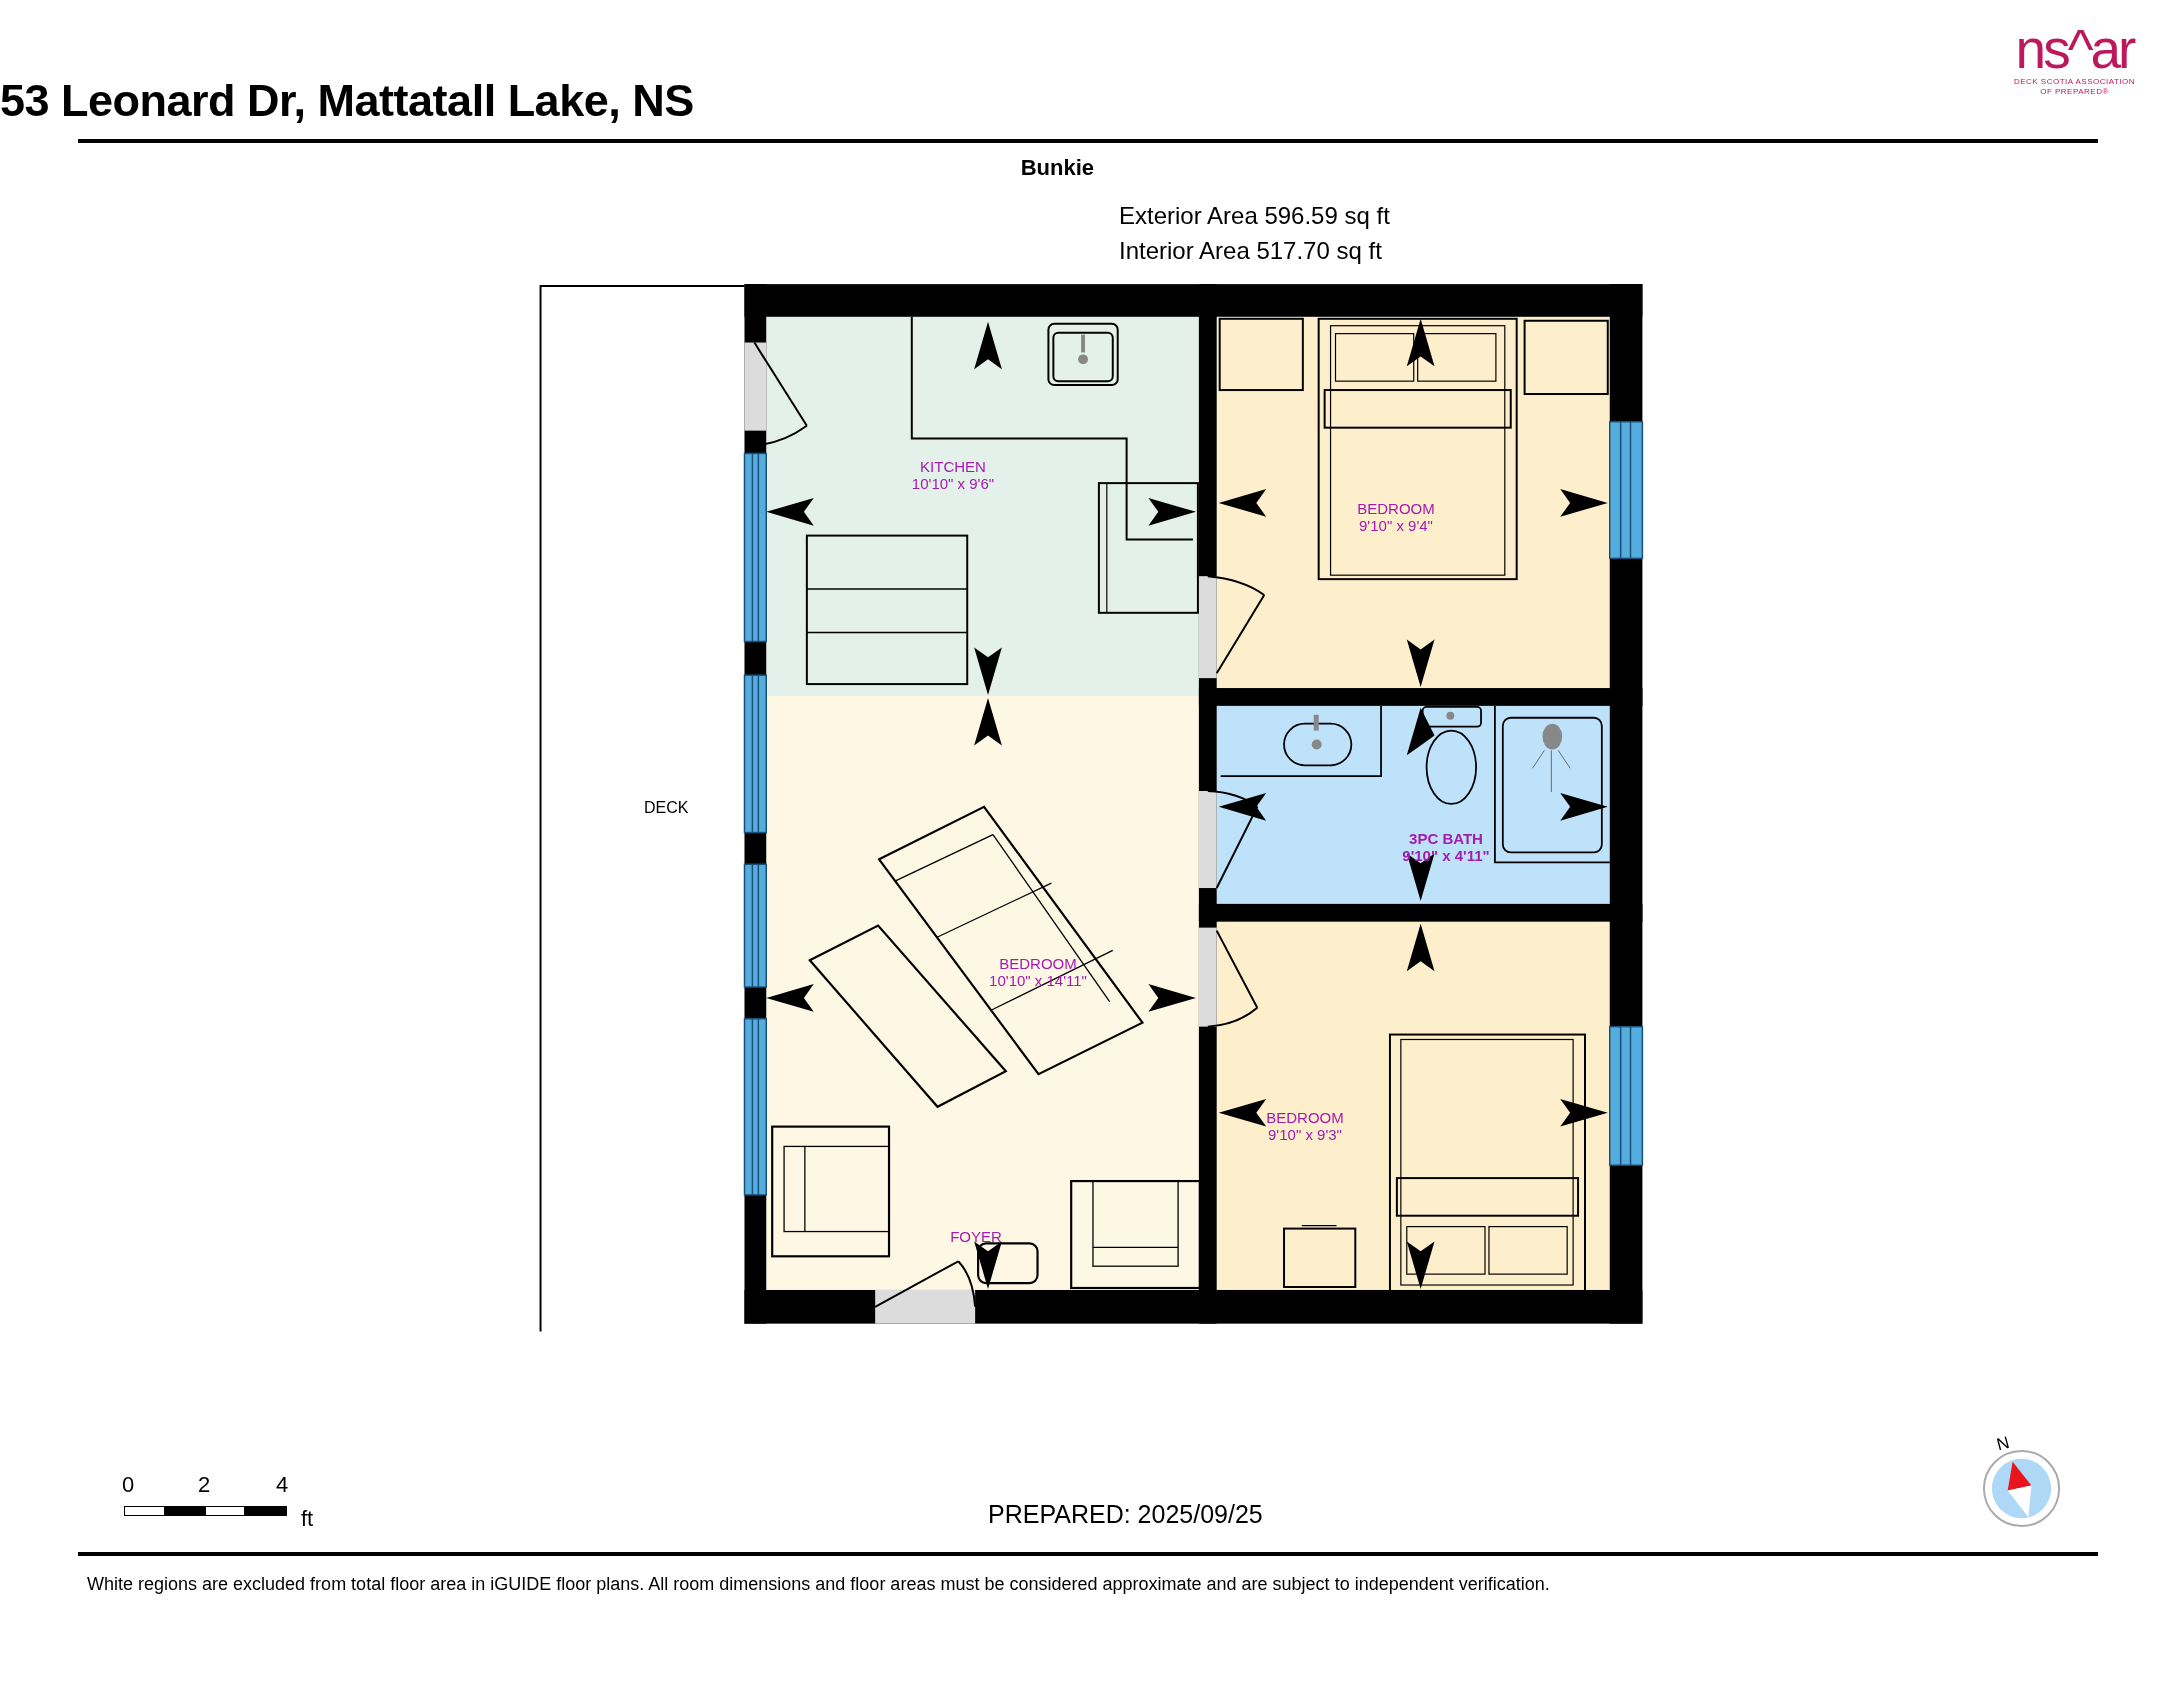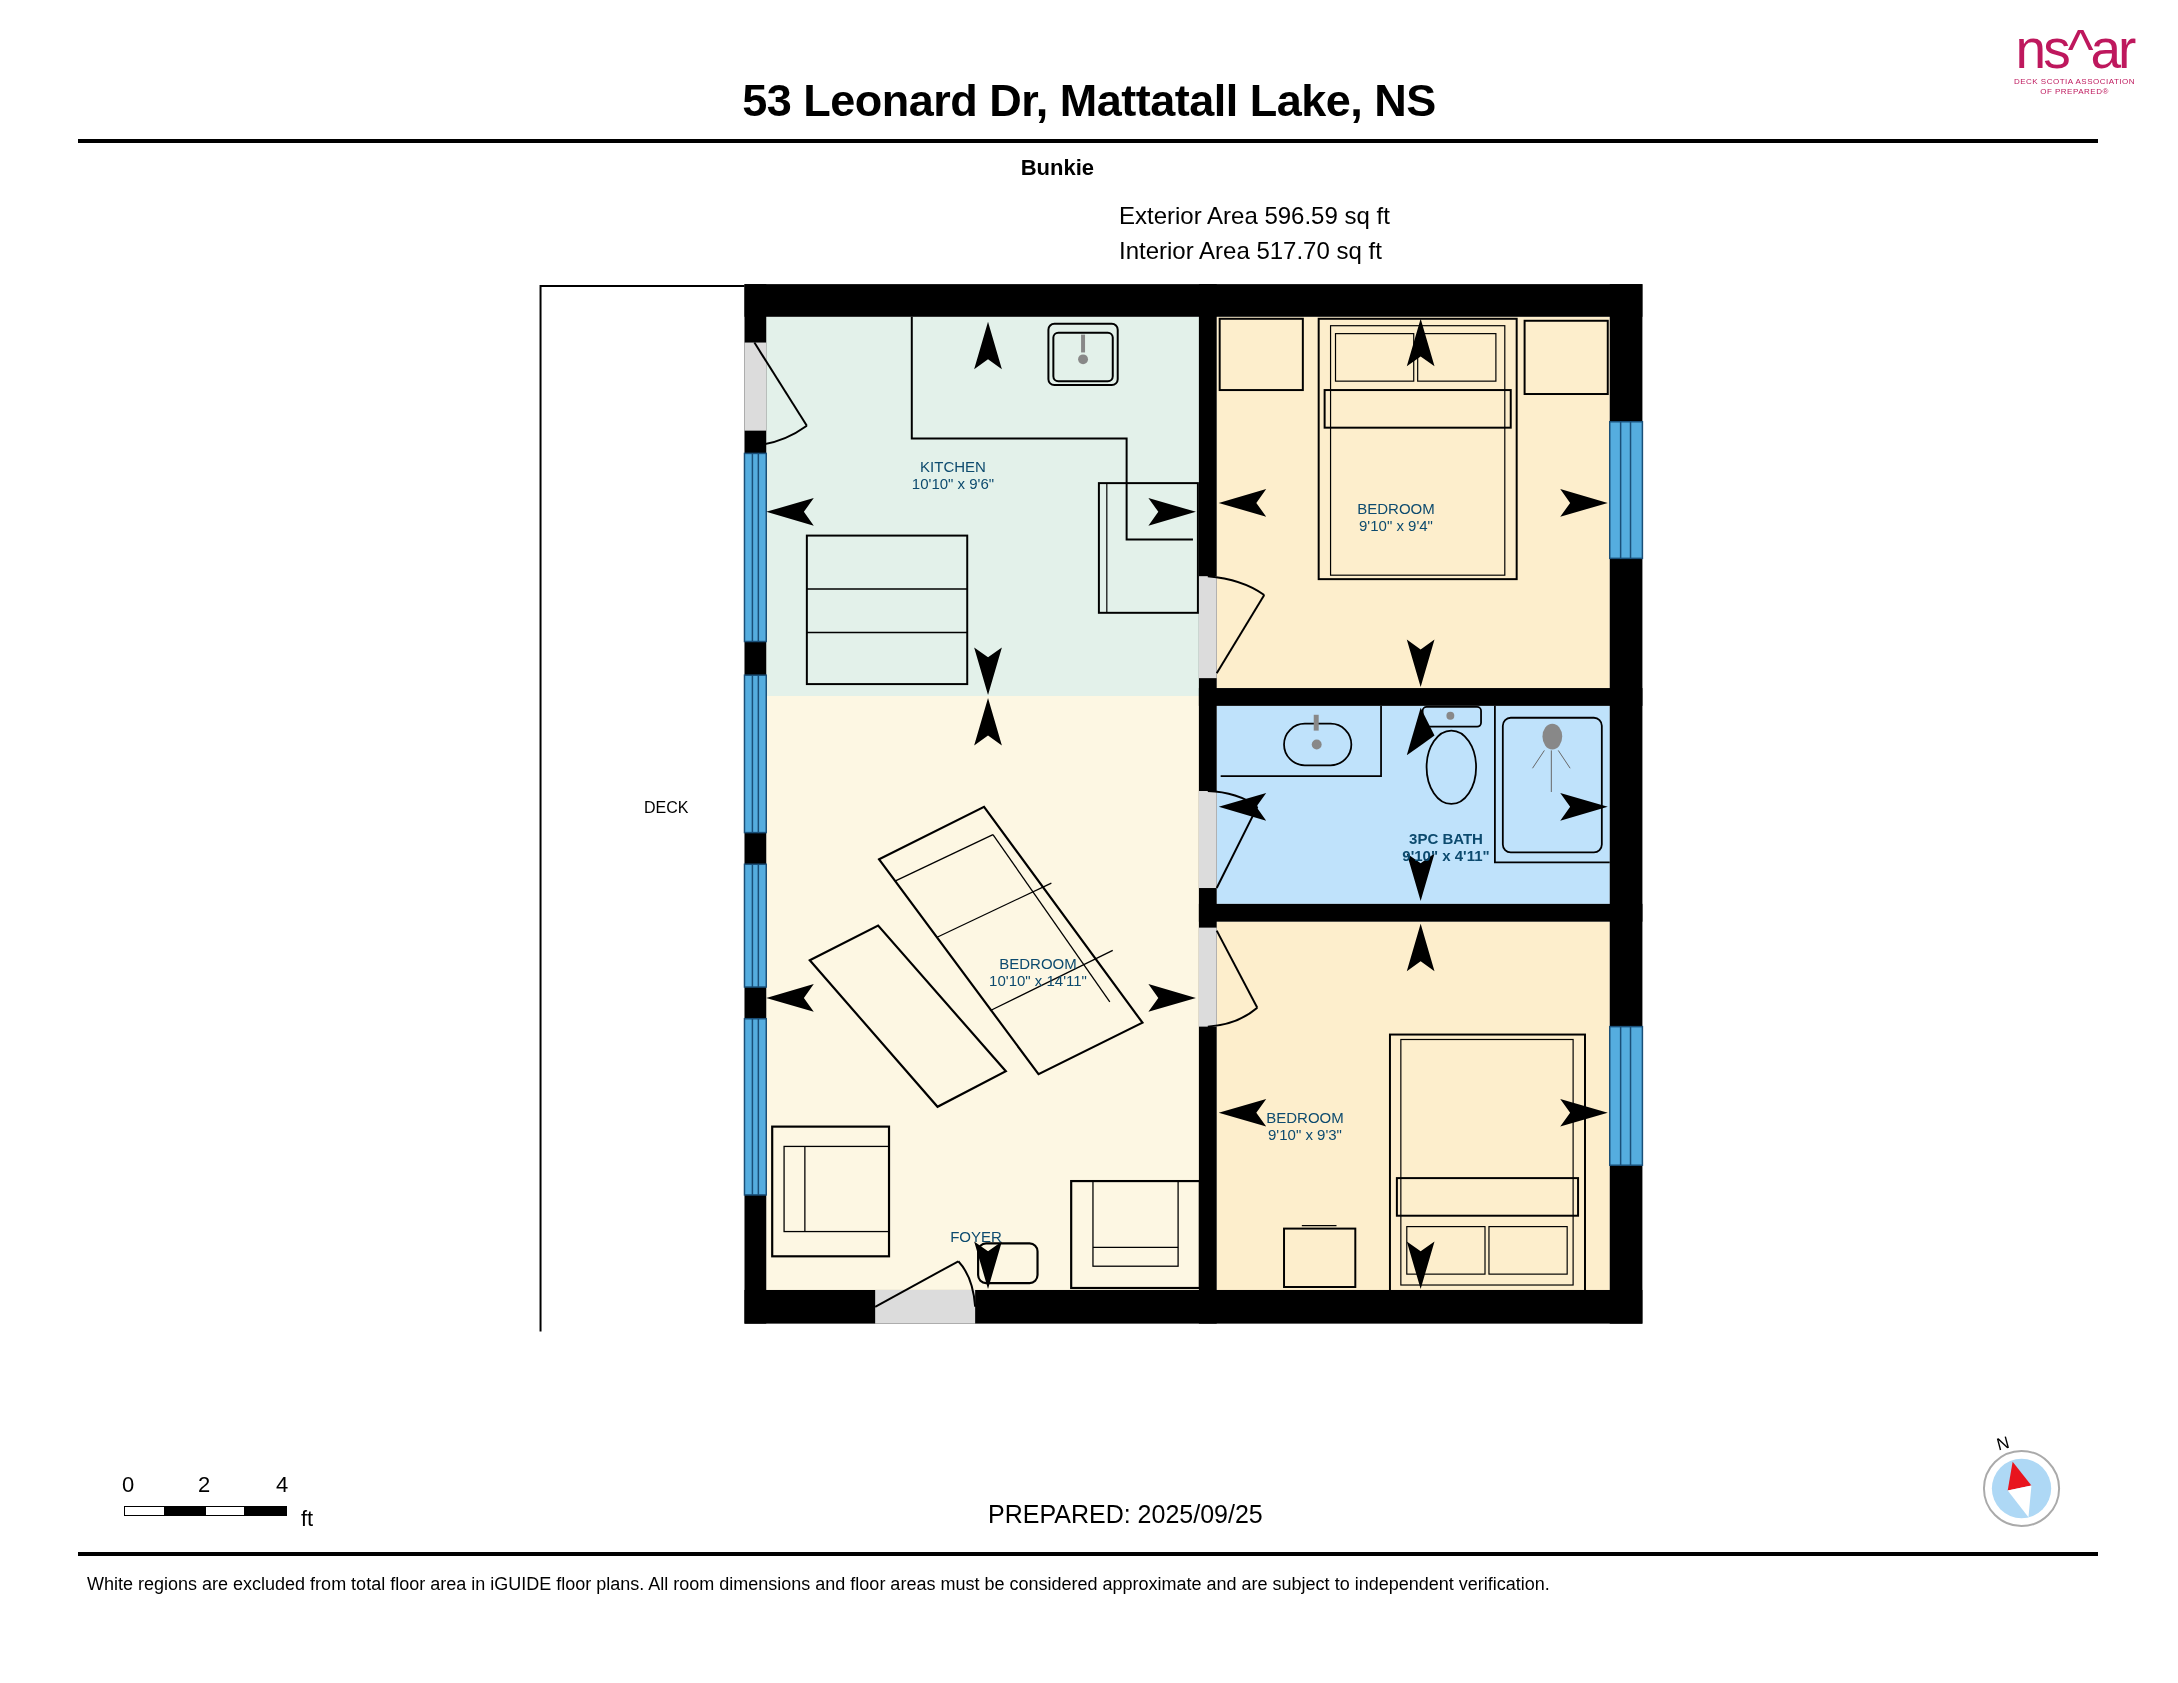--- a/index.html
+++ b/index.html
@@ -1,29 +1,29 @@
 <!DOCTYPE html>
 <html><head>
   <meta charset="utf-8">
   <style>
     html, body { margin:0; padding:0; background:#ffffff; }
     body { width:2178px; height:1683px; position:relative; overflow:hidden;
            font-family:"Liberation Sans", sans-serif; color:#000; }
     .abs { position:absolute; }
-    #title { left:0; width:2178px; top:75px; text-align:center; font-size:45px;
+    #title { left:0; width:2178px; top:75px; text-align:left; font-size:45px;
              font-weight:bold; letter-spacing:-0.5px; }
     .hr { position:absolute; left:78px; width:2020px; height:4px; background:#000; }
     #summary-label { left:990px; top:155px; width:104px; text-align:right; font-size:22px; font-weight:bold; }
     .area-line { left:1119px; font-size:24px;margin-top:47px; }
     #logo { right:22px; top:22px; width:163px; text-align:center; color:#be185d; }
     #logo .mark { font-size:55px; letter-spacing:-3px; line-height:55px; font-weight:normal; }
     #logo .sub { font-size:8px; line-height:10px; letter-spacing:0.5px; }
     #plan { left:0; top:0; }
     .room-label { position:absolute; font-size:15px; text-align:center; line-height:17px;
-                  transform:translateX(-50%); white-space:nowrap; color:#0c4a6e; }
+                  transform:translateX(-50%); white-space:nowrap; color:#a21caf; }
     #deck-label { left:644px; top:799px; font-size:16px; }
     #prepared { left:988px; top:1500px; font-size:25px; }
     #disclaimer { left:87px; top:1574px; font-size:18px; }
     #scale { left:119px; top:1472px; }
     #scale .nums { position:relative; height:24px; font-size:22px; }
     #scale .nums span { position:absolute; top:0; }
     #scale .bar { position:absolute; top:34px; height:10px; border:1.5px solid #000; box-sizing:border-box; }
     #scale .ft { position:absolute; left:182px; top:34px; font-size:22px; }
     #compass { left:1980px; top:1434px; width:99px; height:99px; }
   </style>

